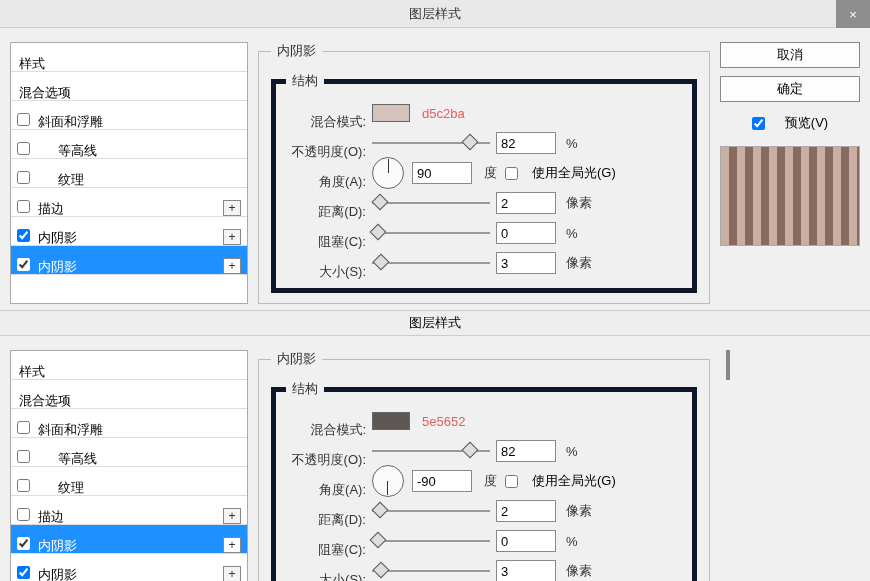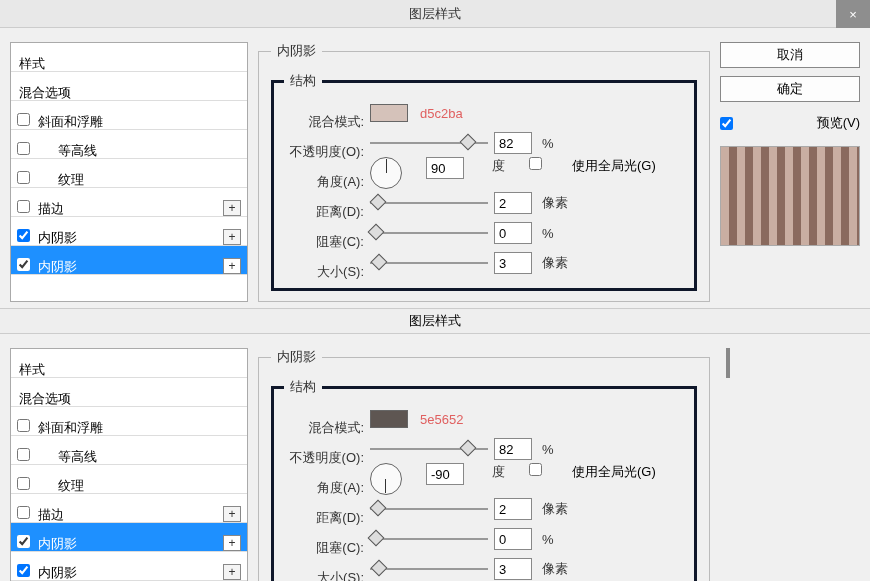--- a/index.html
+++ b/index.html
@@ -13,37 +13,37 @@
 .list-row.selected { background: #1e90ff; color: #fff; }
 .list-row.selected .cb { accent-color: #fff; }
 .list-row .label { flex: 1; padding-left: 2px; }
 .list-row.indent .label { padding-left: 22px; }
 .cb { width: 13px; height: 13px; margin-right: 6px; }
 .plus { width: 18px; height: 16px; border: 1px solid #888; display: flex; align-items: center; justify-content: center; font-size: 12px; color: #333; background: #f4f4f4; }
 .list-row.selected .plus { background:#fff; }
 .center { flex: 1; }
 fieldset { border: 1px solid #bbb; padding: 8px 12px 10px 12px; }
 fieldset > legend { padding: 0 6px; color: #333; }
-.inner-fs { border: 3px solid #0f172a; margin-top: 4px; padding: 8px 10px 10px 10px; }
+.inner-fs { border: 5px solid #0f172a; margin-top: 4px; padding: 8px 10px 10px 10px; }
 .row { display: flex; align-items: center; height: 30px; gap: 6px; }
 .lbl { width: 80px; text-align: right; color: #333; margin-top: 17px; }
 select { width: 120px; height: 22px; border: 1px solid #888; background: #fff; padding: 0 4px; }
 .swatch { width: 38px; height: 18px; border: 1px solid #666; display: inline-block; }
 .hex { color: #e06060; font-weight: normal; margin-left: 6px; }
 .slider { flex: 0 0 118px; height: 14px; position: relative; }
 .slider .track { position: absolute; top: 6px; left: 0; right: 0; height: 2px; background: #999; }
 .slider .thumb { position: absolute; top: 0; width: 12px; height: 12px; background: #ddd; border: 1px solid #555; transform: rotate(45deg); }
-.numbox { width: 38px; height: 20px; border: 1px solid #888; padding: 10px 4px; background: #fff; }
+.numbox { width: 60px; height: 20px; border: 1px solid #888; padding: 10px 4px; background: #fff; }
 .unit { color: #333; margin-left: 4px; }
-.anglewrap { display:flex; align-items:flex-start; gap:24px; }
+.anglewrap { display:flex; align-items:center; gap:8px; }
 .dial { width: 32px; height: 32px; border: 1px solid #666; border-radius: 50%; background: #fafafa; position: relative; }
 .dial .hand { position: absolute; left: 50%; top: 50%; width: 14px; height: 1px; background: #333; transform-origin: 0 0; }
 .right-col { width: 140px; display: flex; flex-direction: column; gap: 8px; align-items: stretch; }
 .btn { height: 26px; border: 1px solid #888; background: #fdfdfd; cursor: pointer; }
-.preview-cb { display: flex; align-items: center; justify-content: space-between; gap: 14px; margin-top: 4px; }
+.preview-cb { display: flex; align-items: center; justify-content: center; gap: 14px; margin-top: 4px; }
 .preview-img { margin-top: 6px; height: 100px; border: 1px solid #aaa; background: repeating-linear-gradient(90deg, #c9aea2 0 8px, #8a6a5e 8px 16px); }
 .subtitle { height: 26px; display: flex; align-items: center; justify-content: center; background: #eee; border-top: 1px solid #ccc; border-bottom: 1px solid #ccc; }
 .panel2 { display:flex; padding: 14px 10px 10px 10px; gap:10px; }
 .rside-stub { width: 140px; display:flex; align-items:flex-start; }
 .stub-bar { width:4px; height:30px; background:#888; margin-left:6px; }
 </style>
 </head>
 <body>
 
 <div class="titlebar">

